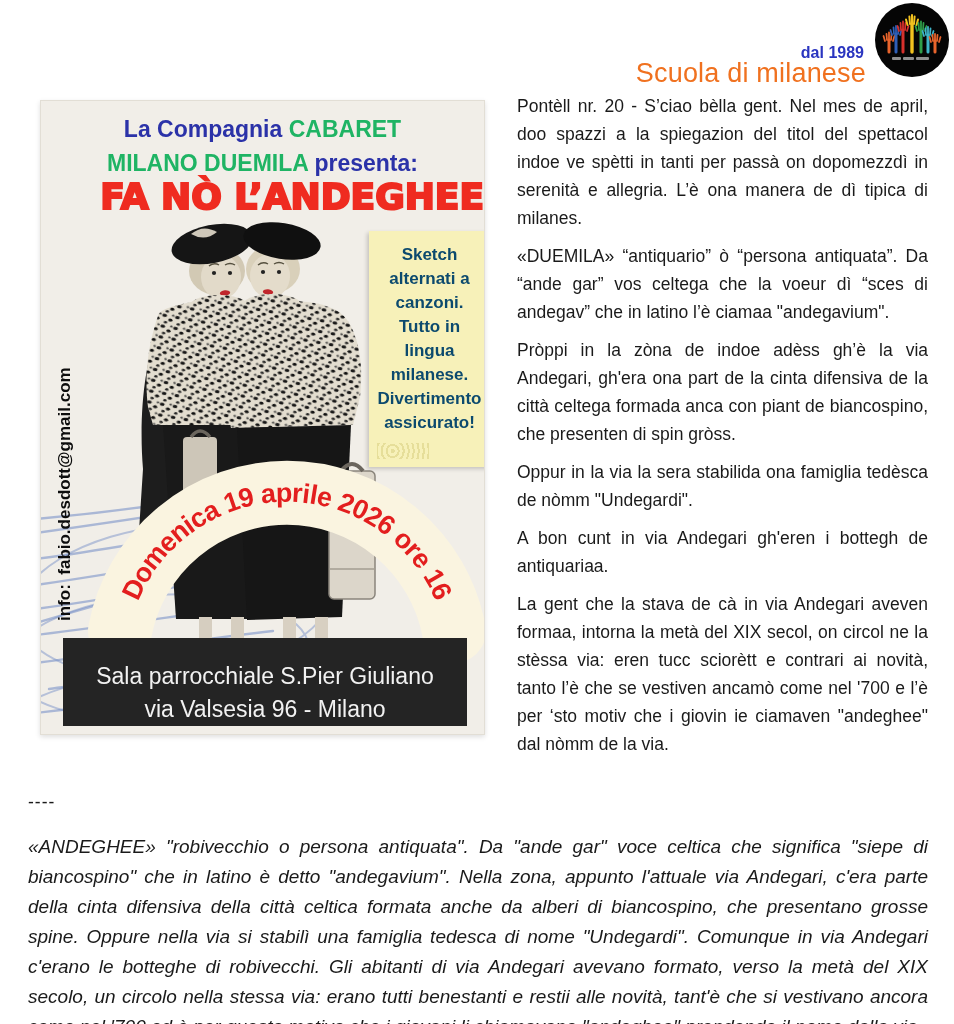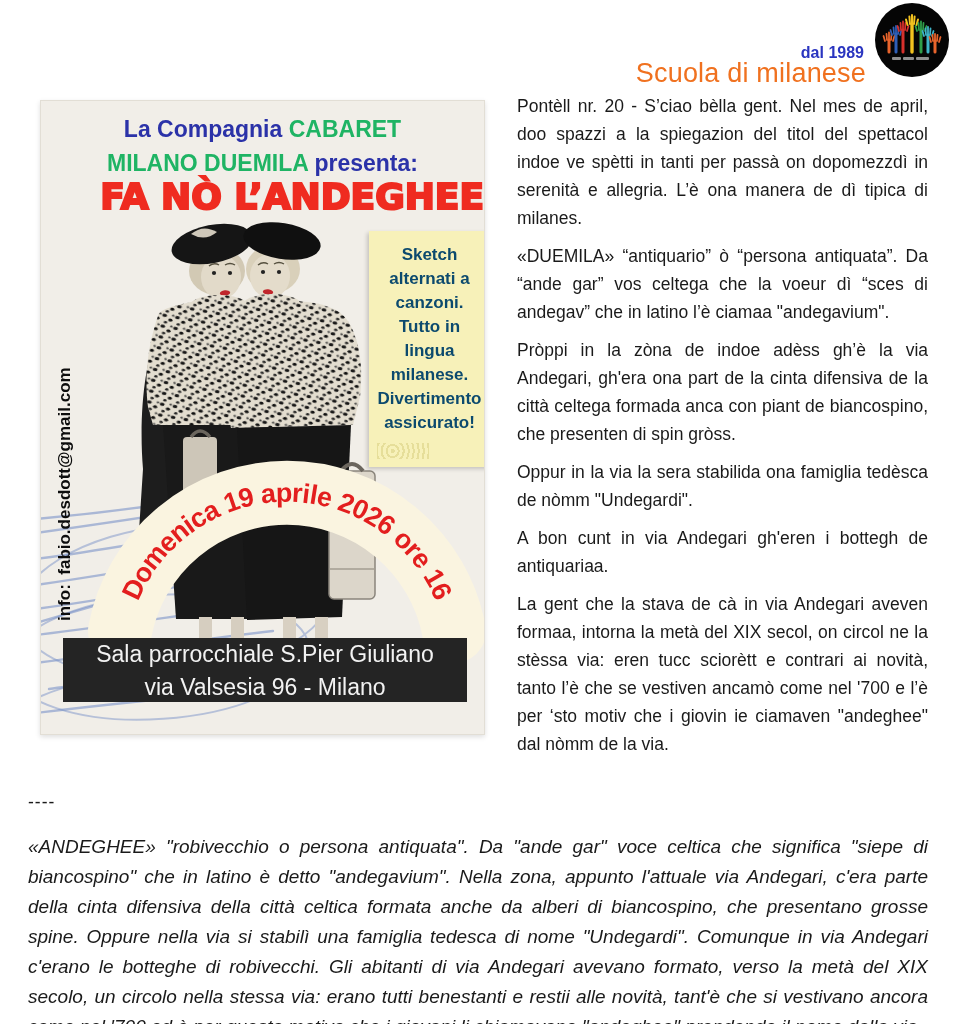--- a/index.html
+++ b/index.html
@@ -35,22 +35,22 @@
 
   .info-vert { position:absolute; left:10px; top:520px; width:392px; transform:rotate(-90deg); transform-origin:left top;
                font-weight:bold; font-size:17px; color:#0d0d0d; white-space:pre; z-index:5; }
 
   .sticky { position:absolute; left:328px; top:130px; width:121px; height:236px; background:#f7f1b9;
             box-shadow:-2px 2px 4px rgba(0,0,0,.18); z-index:5; padding-top:12px; }
   .sticky-text { color:#0c4a6e; font-weight:bold; font-size:17px; line-height:24px; text-align:center; white-space:pre-line; }
   .sticky .smudge { position:absolute; left:8px; bottom:8px; width:52px; height:16px;
             background:repeating-radial-gradient(circle at 30% 50%, #e4dc96 0 2px, transparent 2px 5px); opacity:.9; }
 
-  .venue { position:absolute; left:22px; top:537px; width:404px; height:64px; background:#242424; z-index:6;
-           display:flex; align-items:flex-start; justify-content:center; }
+  .venue { position:absolute; left:22px; top:537px; width:404px; height:88px; background:#242424; z-index:6;
+           display:flex; align-items:flex-end; justify-content:center; }
   .venue-text { color:#f2f2f2; font-size:23px; line-height:33px; text-align:center; white-space:pre-line; }
 </style>
 </head>
 <body>
 
 <div class="page">
 
   <div class="hdr-brand">Scuola di milanese</div>
   <div class="hdr-since">dal 1989</div>
   <svg class="hdr-logo" viewBox="0 0 76 76">

